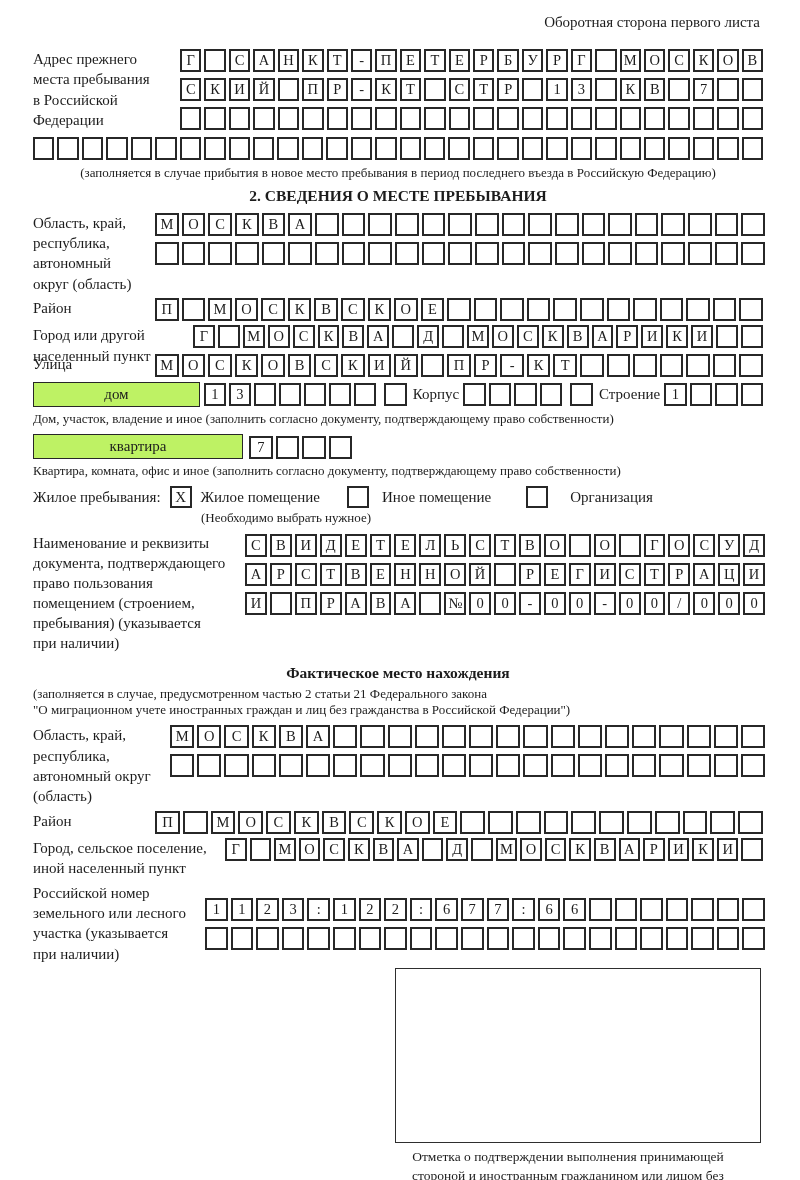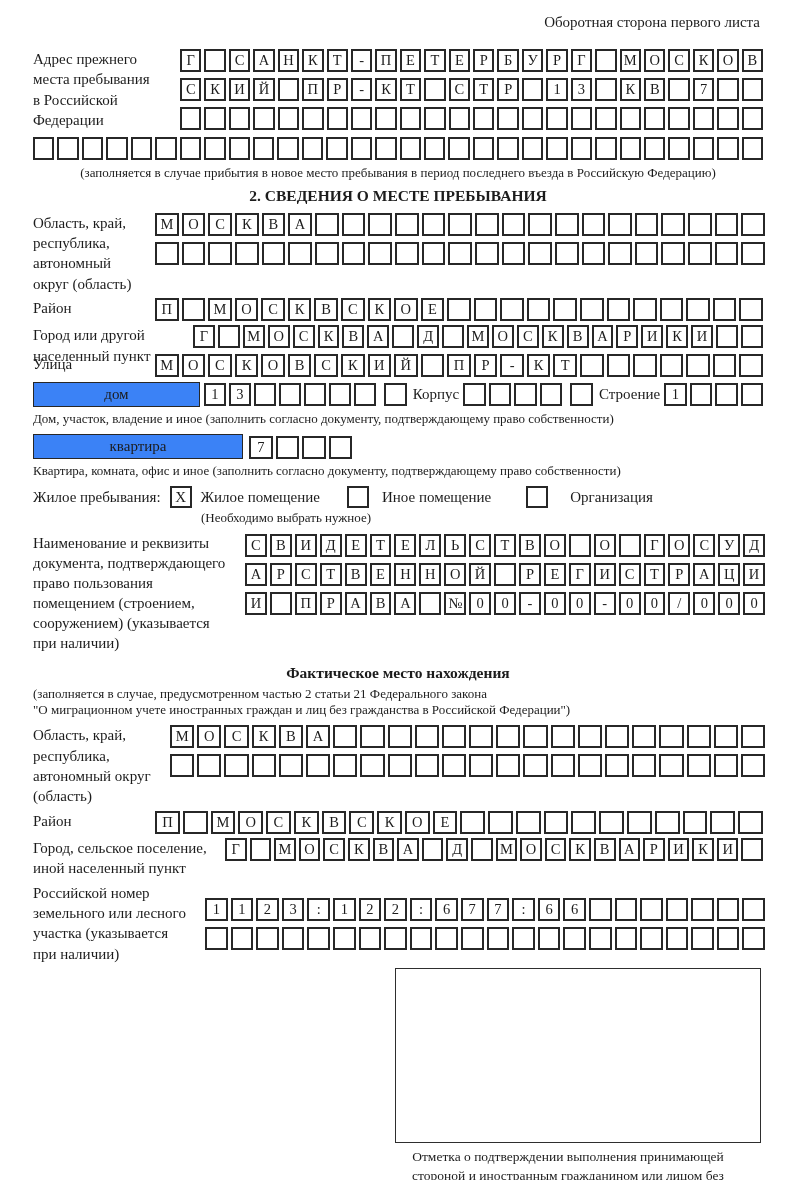--- a/index.html
+++ b/index.html
@@ -45,21 +45,21 @@
   .lw-areg { width:137px; }
   .lw-adist{ width:122px; }
   .lw-acity{ width:192px; }
   .lw-cad  { width:172px; }
 
   .note { font-size:13px; text-align:center; width:730px; margin:5px 0 6px 0; }
   .sect-title { font-size:15.5px; font-weight:bold; text-align:center; width:730px; margin:2px 0 8px 0; }
 
   .wide-box {
     border:1.5px solid #272727; height:25px; text-align:center;
-    font-size:15px; line-height:22px; background:#3b82f6;
+    font-size:15px; line-height:22px; background:#bef264;
   }
   .house-box { width:167px; }
   .apt-box   { width:210px; }
   .inline-lbl { font-size:15px; line-height:25px; white-space:nowrap; }
 
   .caption { font-size:13px; margin:4px 0 7px 0; }
 
   .stay-row { display:flex; align-items:center; margin:4px 0 0 0; }
   .chk {
     width:22px; height:22px; border:2px solid #272727; text-align:center;
@@ -414,21 +414,21 @@
   <span class="lbl" style="margin-left:22px">Организация</span>
 </div>
 <div class="stay-note">(Необходимо выбрать нужное)</div>
 
 <div class="field mb2">
   <div class="lbl lw-doc" style="line-height:1.33">
     <div>Наименование и реквизиты</div>
     <div>документа, подтверждающего</div>
     <div>право пользования</div>
     <div>помещением (строением,</div>
-    <div>сооружением) (указывается</div>
+    <div>пребывания) (указывается</div>
     <div>при наличии)</div>
   </div>
   <div class="rows">
     <div class="cellrow rw-doc">
         <span class="cell">С</span>
         <span class="cell">В</span>
         <span class="cell">И</span>
         <span class="cell">Д</span>
         <span class="cell">Е</span>
         <span class="cell">Т</span>

